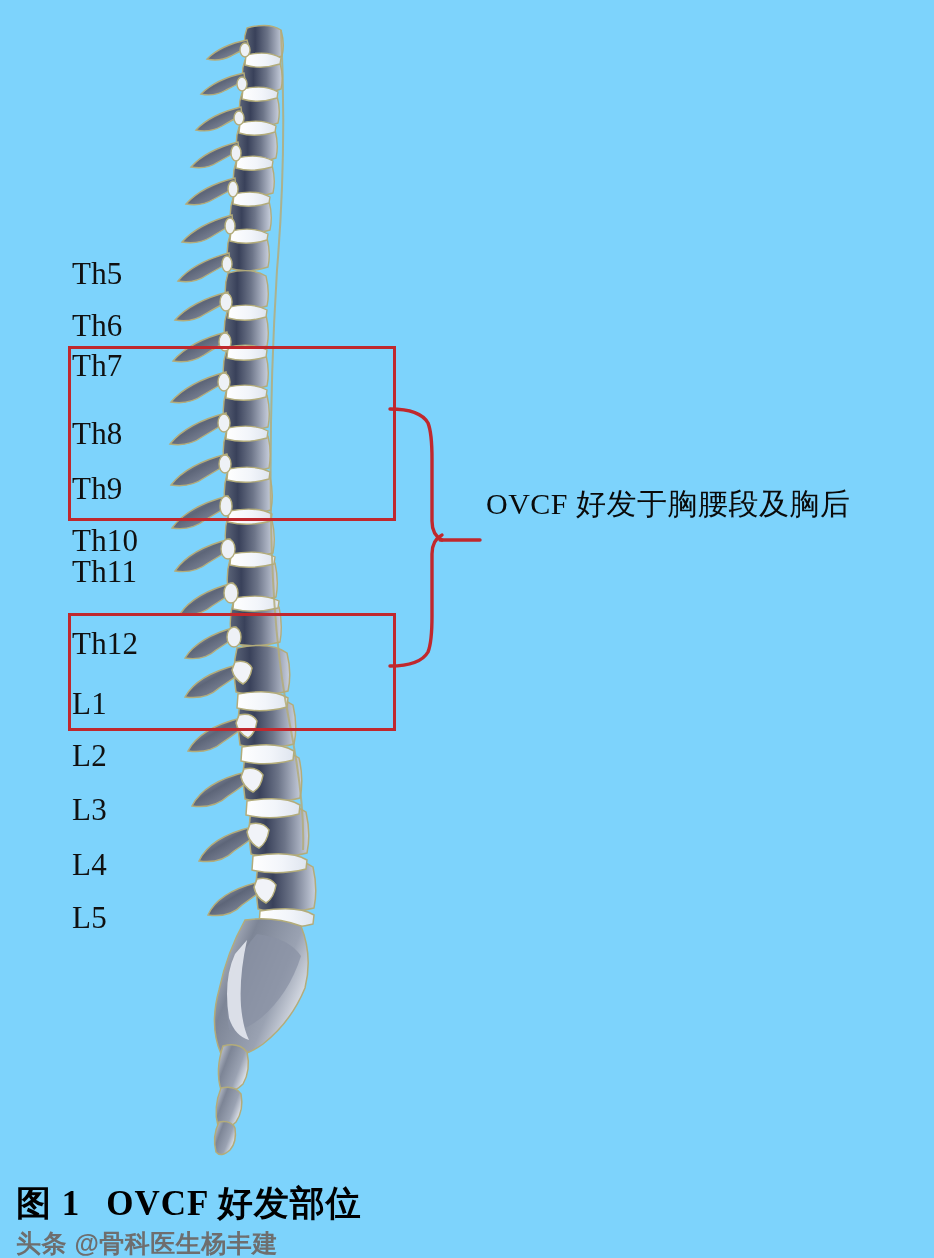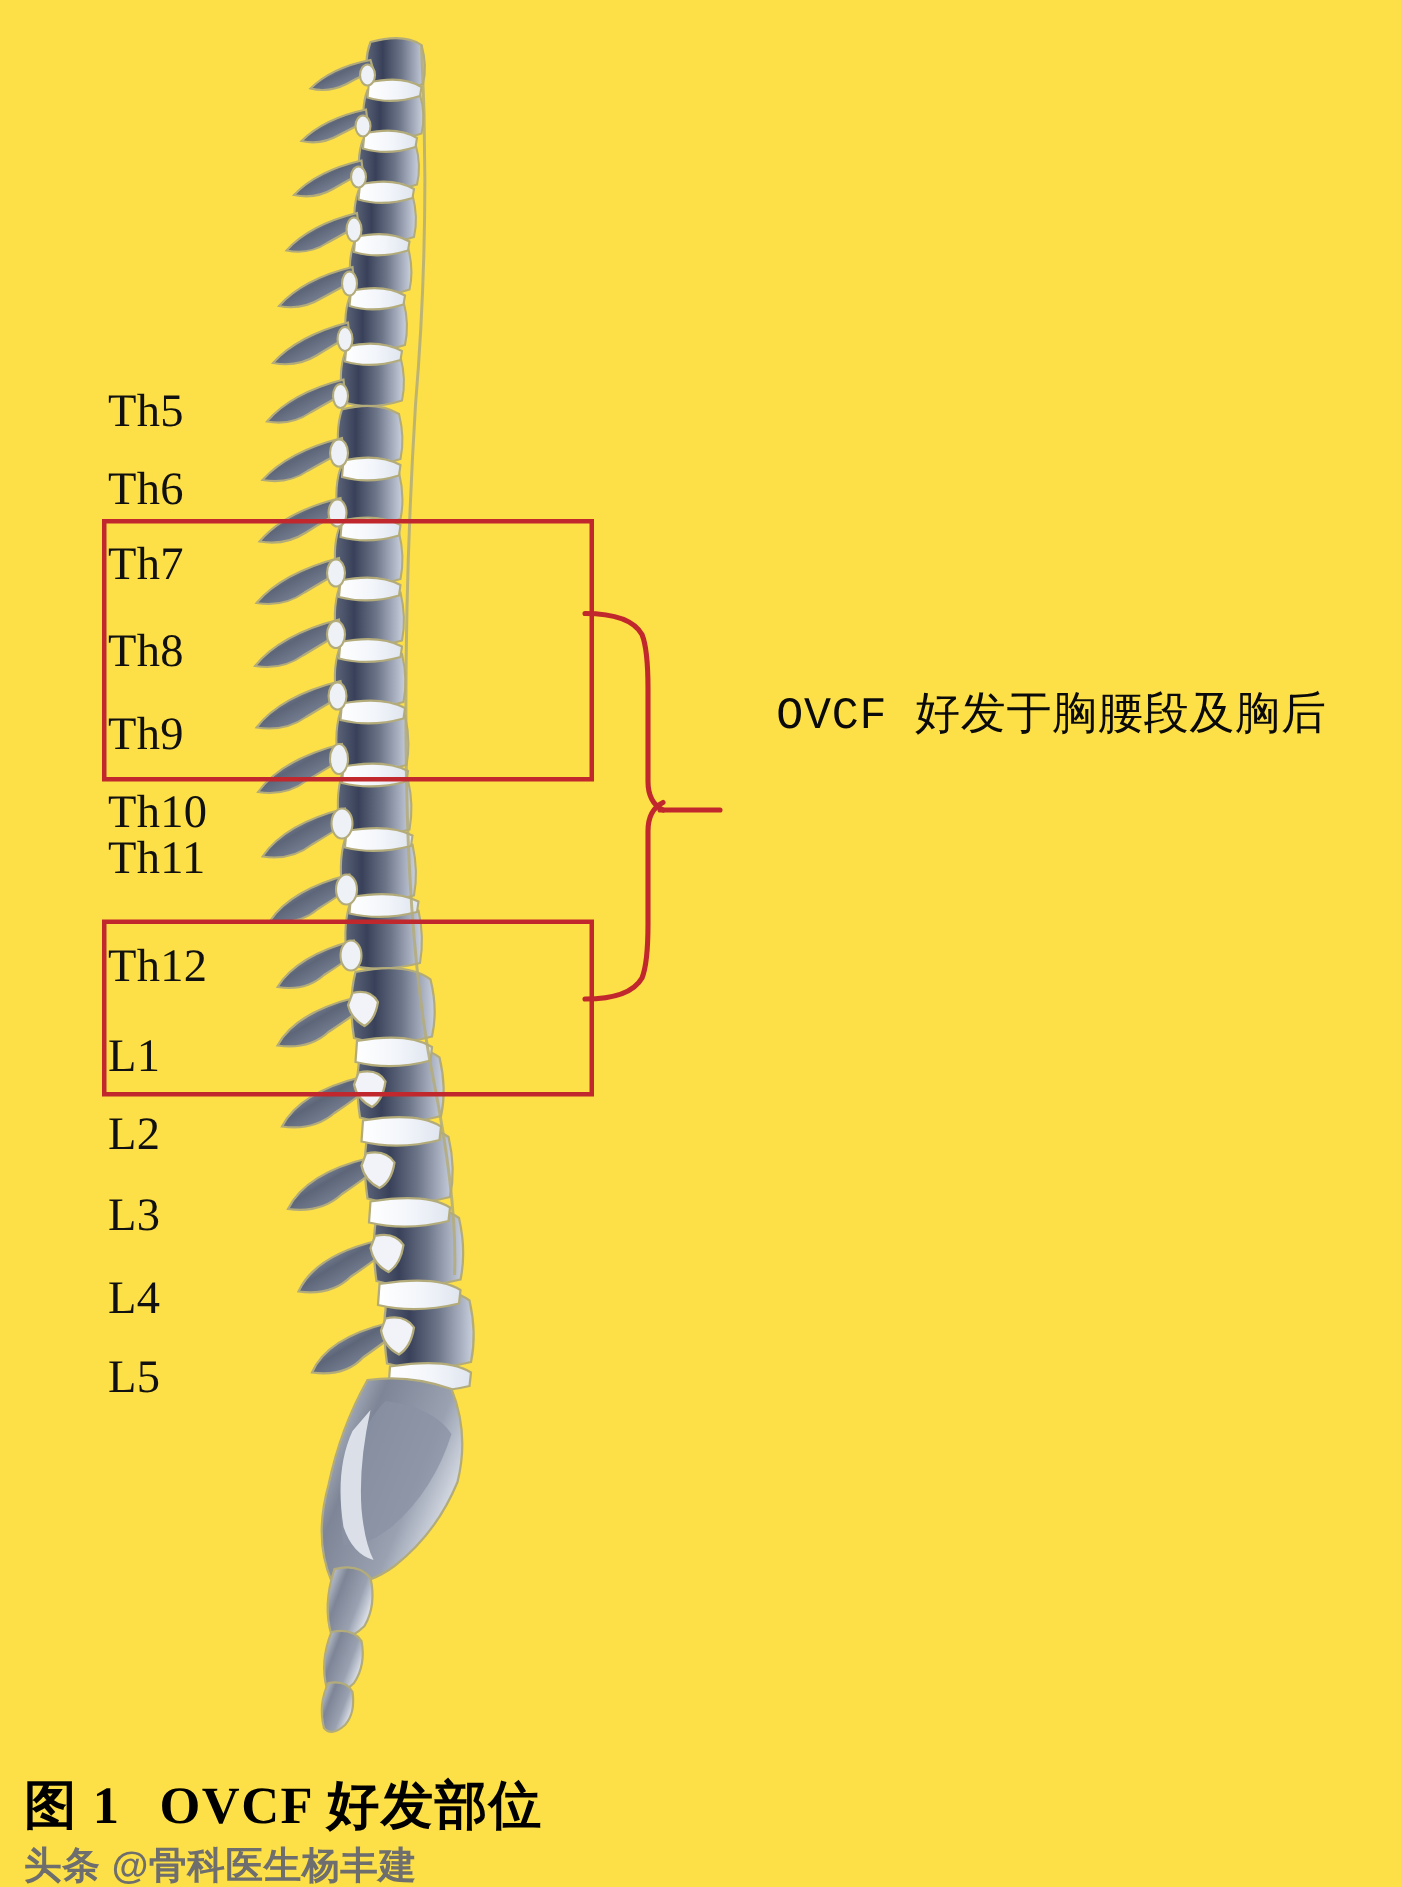--- a/index.html
+++ b/index.html
@@ -4,21 +4,21 @@
 <style>
   html, body {
     margin: 0;
     padding: 0;
     background: #ffffff;
   }
   #page {
     position: relative;
     width: 934px;
     height: 1258px;
-    background: #fde047;
+    background: #7dd3fc;
     overflow: hidden;
     font-family: "Liberation Serif", "DejaVu Serif", serif;
   }
 
   
   #spine-figure {
     position: absolute;
     left: 95px;
     top: 10px;
     width: 290px;
@@ -57,28 +57,27 @@
     top: 395px;
     width: 100px;
     height: 285px;
   }
   #brace svg { display: block; width: 100%; height: 100%; }
 
   
   #annotation {
     position: absolute;
     left: 486px;
-    top: 456px;
+    top: 482px;
     width: 430px;
-    font-family: Liberation Mono, monospace;
+    font-family: Liberation Serif, serif;
     font-size: 30px;
     line-height: 44px;
     color: #0a0a0a;
     letter-spacing: 0.5px;
-    text-align: center;
   }
   #annotation div { white-space: nowrap; }
 
   
   #caption-row {
     position: absolute;
     left: 0;
     top: 1192px;
     width: 934px;
     height: 56px;
@@ -255,21 +254,21 @@
         <path d="M126 1078 q14 -3 20 6 q3 16 -5 28 q-10 10 -18 4 q-5 -18 3 -38 z" fill="url(#sacGrad)"></path>
         <path d="M124 1112 q12 -2 16 6 q2 14 -5 22 q-9 8 -14 2 q-4 -16 3 -30 z" fill="url(#sacGrad)"></path>
       </g>
 
       <path d="M186 20 q6 120 -4 240 q-8 130 -6 250 q2 120 18 200 q16 80 14 130" fill="none" stroke="#b3ac7a" stroke-width="2" opacity="0.85"></path>
     </svg>
   </div>
 
   <div class="vlabel" style="top:258px">Th5</div>
   <div class="vlabel" style="top:310px">Th6</div>
-  <div class="vlabel" style="top:360px">Th7</div>
+  <div class="vlabel" style="top:350px">Th7</div>
   <div class="vlabel" style="top:418px">Th8</div>
   <div class="vlabel" style="top:473px">Th9</div>
   <div class="vlabel" style="top:525px">Th10</div>
   <div class="vlabel" style="top:556px">Th11</div>
   <div class="vlabel" style="top:628px">Th12</div>
   <div class="vlabel" style="top:688px">L1</div>
   <div class="vlabel" style="top:740px">L2</div>
   <div class="vlabel" style="top:794px">L3</div>
   <div class="vlabel" style="top:849px">L4</div>
   <div class="vlabel" style="top:902px">L5</div>

